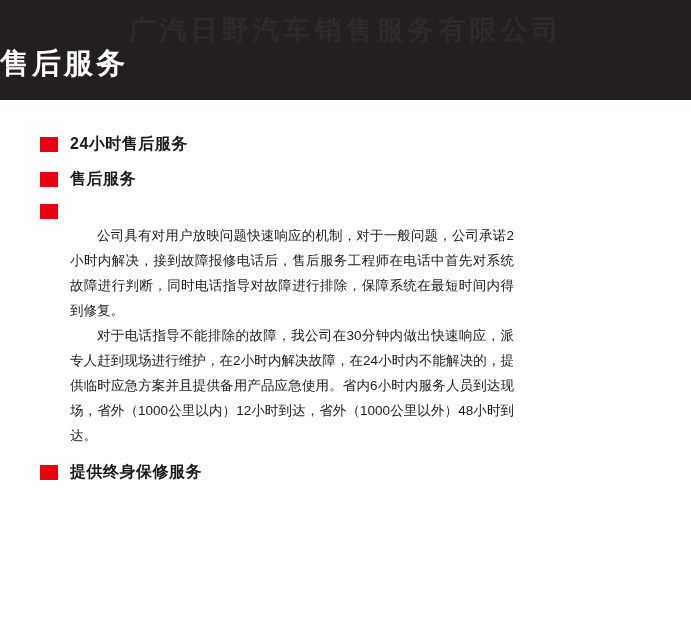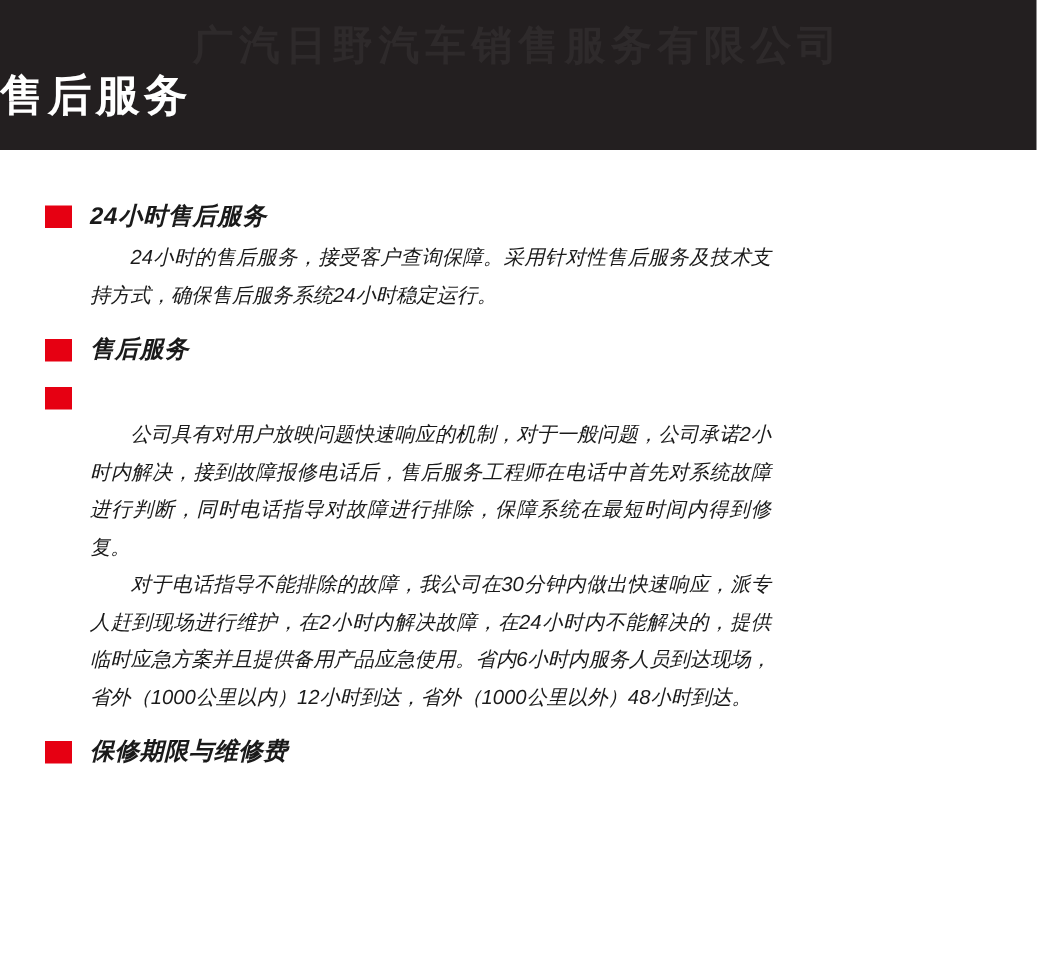--- a/index.html
+++ b/index.html
@@ -46,24 +46,23 @@
     left: 0;
     width: 691px;
     text-align: left;
     font-size: 29px;
     font-weight: bold;
     color: #ffffff;
     letter-spacing: 3px;
   }
   
   .content {
-    padding: 20px 40px 0 30px;
+    padding: 20px 40px 0 40px;
     box-sizing: border-box;
     width: 564px;
-    font-style: italic;
   }
   .section {
     margin-bottom: 2px;
   }
   .sec-head {
     display: flex;
     align-items: center;
     margin-top: 14px;
     margin-bottom: 4px;
   }
@@ -100,39 +99,38 @@
     <div class="banner-title">售后服务</div>
   </div>
 
   <div class="content">
 
     <div class="section">
       <div class="sec-head">
         <span class="bullet"></span>
         <span class="sec-title">24小时售后服务</span>
       </div>
-      <p class="para">24小时的售后服务，接受客户查询保障。采用针对性售后服务及技术支持方式，确保售后服务系统24小时稳定运行。</p>
     </div>
 
     <div class="section">
       <div class="sec-head">
         <span class="bullet"></span>
         <span class="sec-title">售后服务</span>
       </div>
     </div>
 
     <div class="section">
       <div class="sec-head">
         <span class="bullet"></span>
       </div>
       <p class="para">公司具有对用户放映问题快速响应的机制，对于一般问题，公司承诺2小时内解决，接到故障报修电话后，售后服务工程师在电话中首先对系统故障进行判断，同时电话指导对故障进行排除，保障系统在最短时间内得到修复。</p>
       <p class="para">对于电话指导不能排除的故障，我公司在30分钟内做出快速响应，派专人赶到现场进行维护，在2小时内解决故障，在24小时内不能解决的，提供临时应急方案并且提供备用产品应急使用。省内6小时内服务人员到达现场，省外（1000公里以内）12小时到达，省外（1000公里以外）48小时到达。</p>
     </div>
 
     <div class="section">
       <div class="sec-head">
         <span class="bullet"></span>
-        <span class="sec-title">保修期限与维修费</span>
+        <span class="sec-title">提供终身保修服务</span>
       </div>
     </div>
 
   </div>
 </div>
 
 </body></html>

